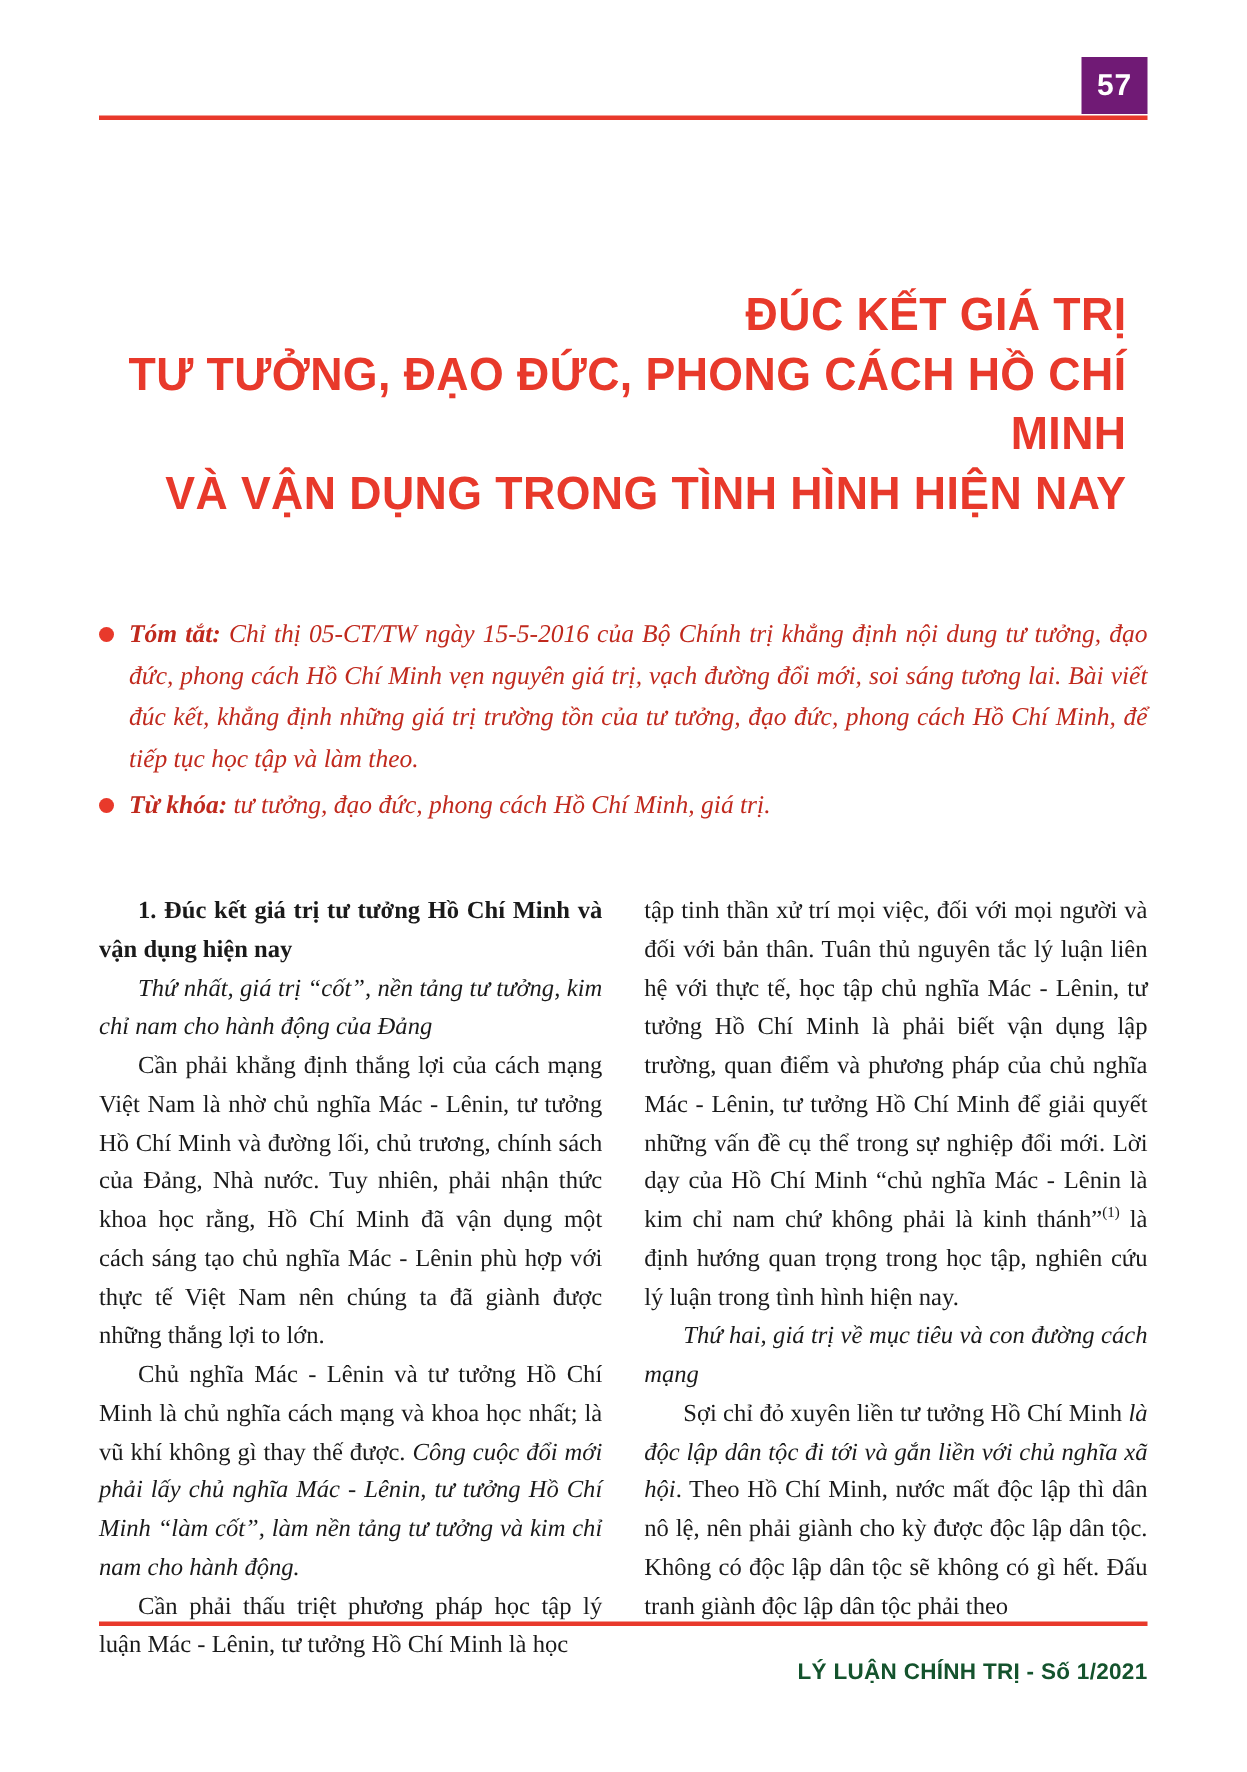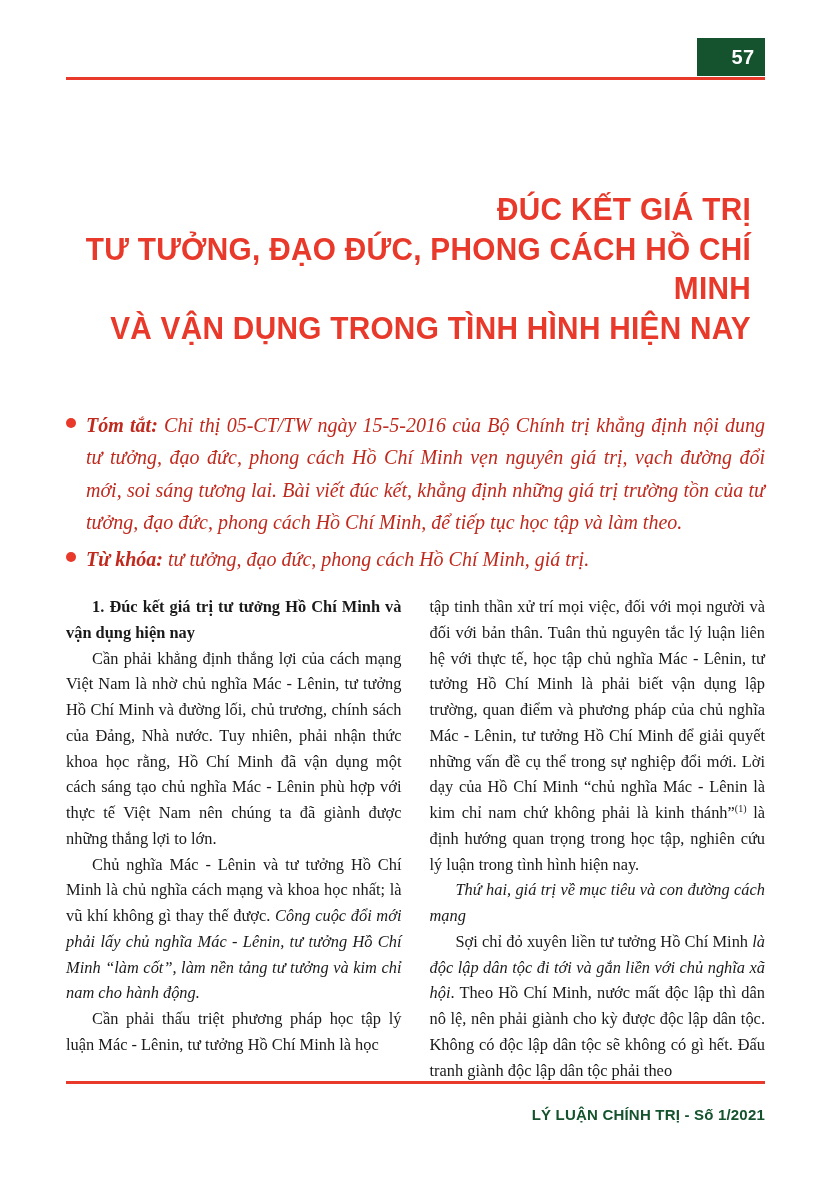--- a/index.html
+++ b/index.html
@@ -17,30 +17,29 @@
     overflow: hidden;
   }
 
   
   .page-number-box {
     position: absolute;
     top: 38px;
     right: 66px;
     width: 44px;
     height: 38px;
-    background: #14532d;
+    background: #701a75;
     color: #ffffff;
     font-family: "Liberation Sans", sans-serif;
     font-weight: bold;
     font-size: 20px;
     display: flex;
     align-items: center;
     justify-content: center;
     letter-spacing: 0.5px;
-    padding-left: 24px;
   }
   .header-rule {
     position: absolute;
     top: 77px;
     left: 66px;
     right: 66px;
     height: 3px;
     background: #e8392b;
   }
 
@@ -84,21 +83,21 @@
   .abstract {
     position: absolute;
     top: 409px;
     left: 66px;
     right: 66px;
     color: #c0291d;
   }
   .abstract-line {
     position: relative;
     font-style: italic;
-    font-size: 20px;
+    font-size: 17px;
     line-height: 1.62;
     text-align: justify;
     text-justify: inter-word;
     padding-left: 20px;
     margin-bottom: 4px;
   }
   .bullet-dot {
     position: absolute;
     left: 0;
     top: 9px;
@@ -189,20 +188,21 @@
     <div class="abstract-line">
       <span class="bullet-dot"></span>
       <b>Từ khóa:</b><span> tư tưởng, đạo đức, phong cách Hồ Chí Minh, giá trị.</span>
     </div>
   </div>
 
   <div class="body-cols">
 
     <div class="col">
       <p class="head">1. Đúc kết giá trị tư tưởng Hồ Chí Minh và vận dụng hiện nay</p>
+      <p class="sub">Thứ nhất, giá trị “cốt”, nền tảng tư tưởng, kim chỉ nam cho hành động của Đảng</p>
       <p class="indent">Cần phải khẳng định thắng lợi của cách mạng Việt Nam là nhờ chủ nghĩa Mác - Lênin, tư tưởng Hồ Chí Minh và đường lối, chủ trương, chính sách của Đảng, Nhà nước. Tuy nhiên, phải nhận thức khoa học rằng, Hồ Chí Minh đã vận dụng một cách sáng tạo chủ nghĩa Mác - Lênin phù hợp với thực tế Việt Nam nên chúng ta đã giành được những thắng lợi to lớn.</p>
       <p class="indent"><span>Chủ nghĩa Mác - Lênin và tư tưởng Hồ Chí Minh là chủ nghĩa cách mạng và khoa học nhất; là vũ khí không gì thay thế được. </span><em>Công cuộc đổi mới phải lấy chủ nghĩa Mác - Lênin, tư tưởng Hồ Chí Minh “làm cốt”, làm nền tảng tư tưởng và kim chỉ nam cho hành động.</em></p>
       <p class="indent">Cần phải thấu triệt phương pháp học tập lý luận Mác - Lênin, tư tưởng Hồ Chí Minh là học</p>
     </div>
 
     <div class="col">
       <p><span>tập tinh thần xử trí mọi việc, đối với mọi người và đối với bản thân. Tuân thủ nguyên tắc lý luận liên hệ với thực tế, học tập chủ nghĩa Mác - Lênin, tư tưởng Hồ Chí Minh là phải biết vận dụng lập trường, quan điểm và phương pháp của chủ nghĩa Mác - Lênin, tư tưởng Hồ Chí Minh để giải quyết những vấn đề cụ thể trong sự nghiệp đổi mới. Lời dạy của Hồ Chí Minh “chủ nghĩa Mác - Lênin là kim chỉ nam chứ không phải là kinh thánh”</span><span class="sup">(1)</span><span> là định hướng quan trọng trong học tập, nghiên cứu lý luận trong tình hình hiện nay.</span></p>
       <p class="sub">Thứ hai, giá trị về mục tiêu và con đường cách mạng</p>
       <p class="indent"><span>Sợi chỉ đỏ xuyên liền tư tưởng Hồ Chí Minh </span><em>là độc lập dân tộc đi tới và gắn liền với chủ nghĩa xã hội</em><span>. Theo Hồ Chí Minh, nước mất độc lập thì dân nô lệ, nên phải giành cho kỳ được độc lập dân tộc. Không có độc lập dân tộc sẽ không có gì hết. Đấu tranh giành độc lập dân tộc phải theo</span></p>
     </div>

